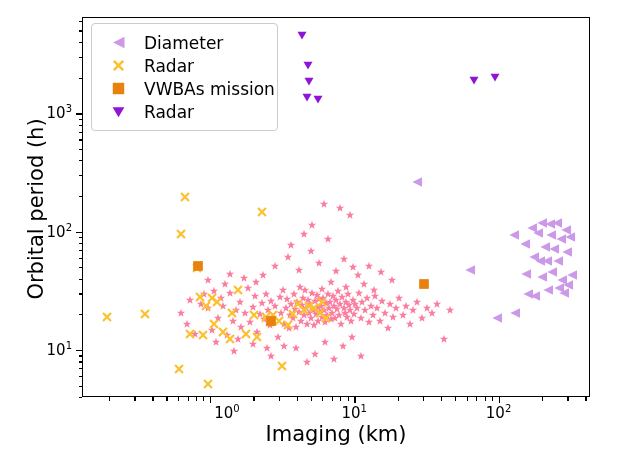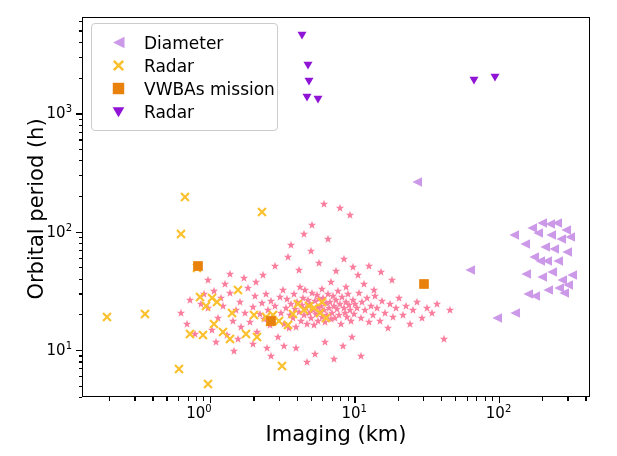--- a/index.html
+++ b/index.html
@@ -1444,21 +1444,21 @@
   <div id="ticks-layer">
       <div class="tick-minor-x" style="left: 109.004px;"></div>
       <div class="tick-minor-x" style="left: 134.42px;"></div>
       <div class="tick-minor-x" style="left: 152.454px;"></div>
       <div class="tick-minor-x" style="left: 166.441px;"></div>
       <div class="tick-minor-x" style="left: 177.87px;"></div>
       <div class="tick-minor-x" style="left: 187.533px;"></div>
       <div class="tick-minor-x" style="left: 195.904px;"></div>
       <div class="tick-minor-x" style="left: 203.287px;"></div>
       <div class="tick-major-x" style="left: 209.891px;"></div>
-      <div class="ticklabel-x" style="left: 199px;">10<sup>0</sup></div>
+      <div class="ticklabel-x" style="left: 227px;">10<sup>0</sup></div>
       <div class="tick-minor-x" style="left: 253.341px;"></div>
       <div class="tick-minor-x" style="left: 278.758px;"></div>
       <div class="tick-minor-x" style="left: 296.791px;"></div>
       <div class="tick-minor-x" style="left: 310.779px;"></div>
       <div class="tick-minor-x" style="left: 322.208px;"></div>
       <div class="tick-minor-x" style="left: 331.871px;"></div>
       <div class="tick-minor-x" style="left: 340.241px;"></div>
       <div class="tick-minor-x" style="left: 347.624px;"></div>
       <div class="tick-major-x" style="left: 354.229px;"></div>
       <div class="ticklabel-x" style="left: 354.229px;">10<sup>1</sup></div>

